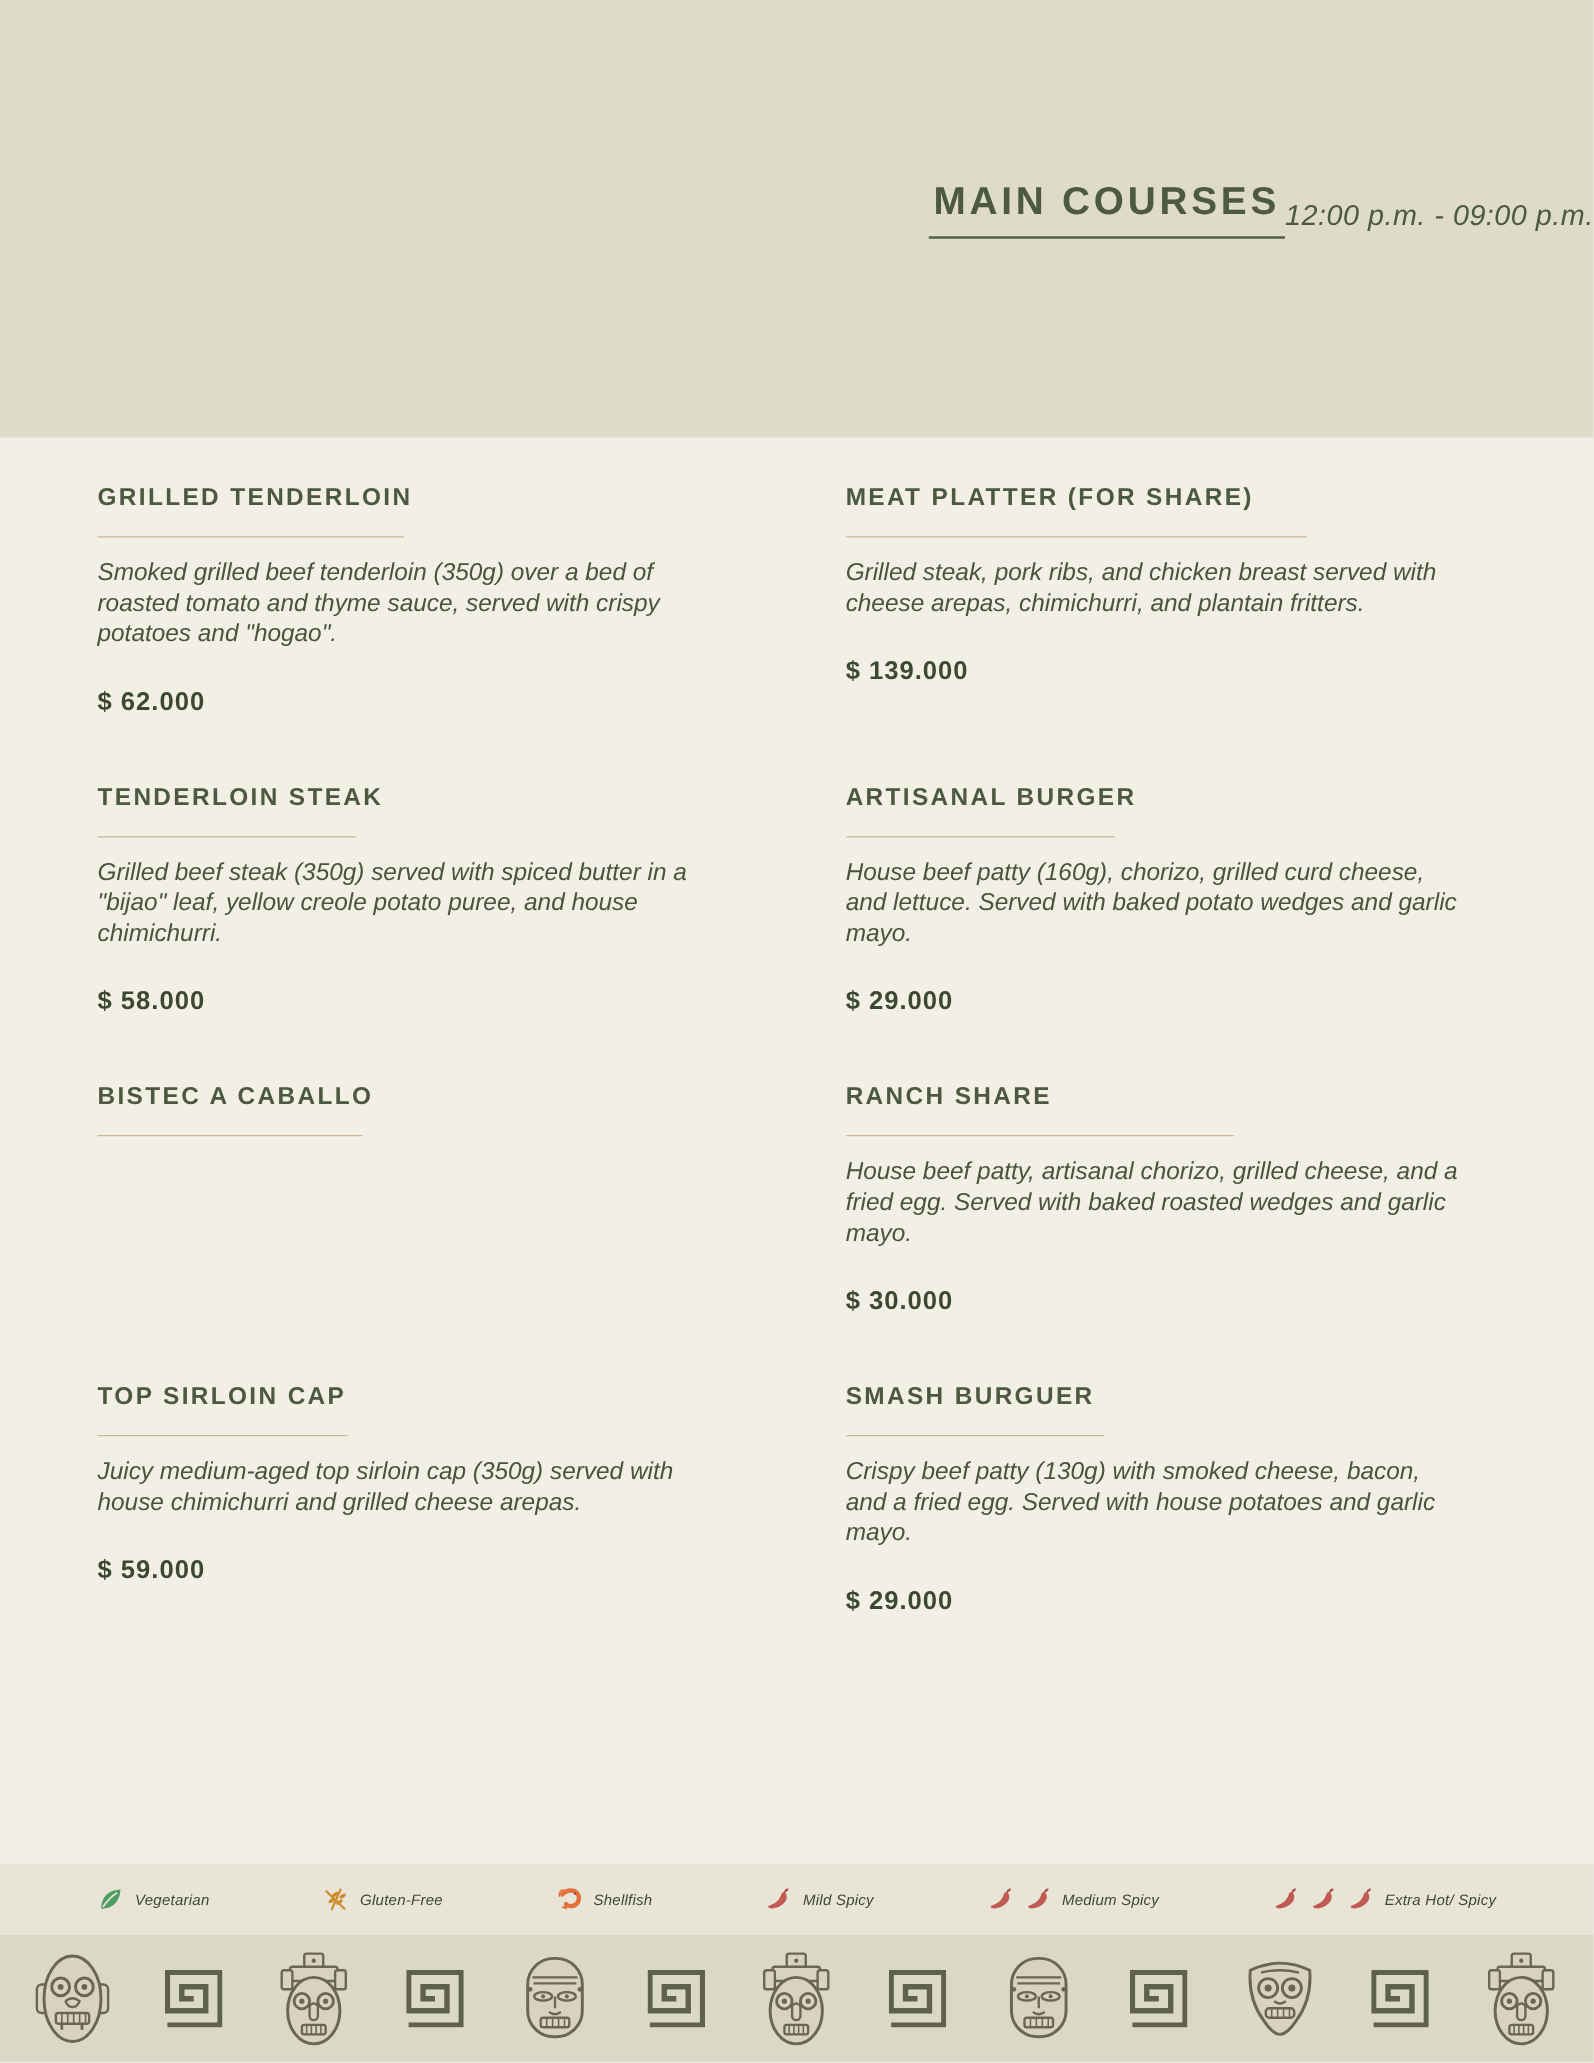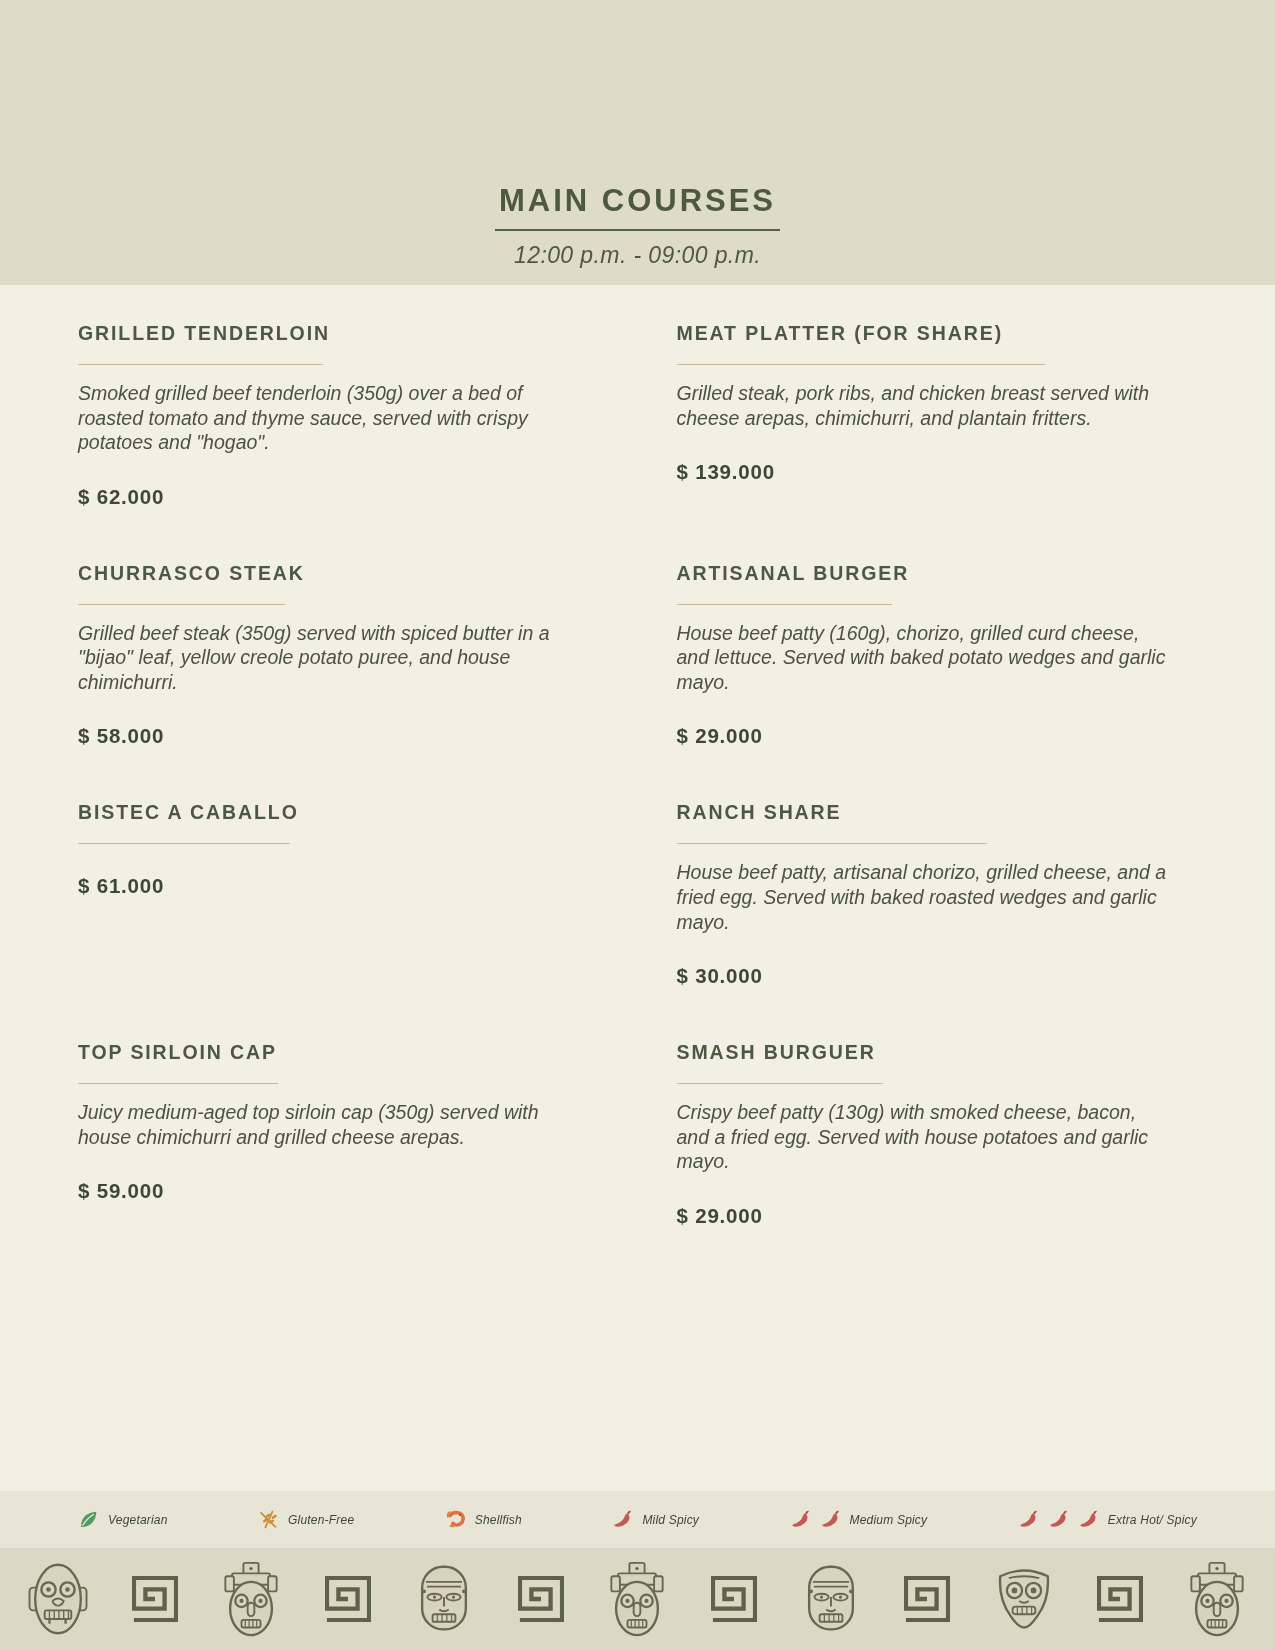--- a/index.html
+++ b/index.html
@@ -2,22 +2,22 @@
 <html><head>
 <meta charset="utf-8">
 <style>
   html,body{margin:0;padding:0;background:#f2efe5;}
   .page{
     position:relative;width:1275px;height:1650px;overflow:hidden;
     background:#f2efe5;font-family:"Liberation Sans",sans-serif;color:#49533e;
   }
   
   .header-band{
-    height:285px;background:#dedbc8;
-    display:flex;flex-direction:column;justify-content:flex-end;align-items:center;
+    height:350px;background:#dedbc8;
+    display:flex;justify-content:flex-end;align-items:center;
     padding-bottom:16px;box-sizing:border-box;
   }
   .title-wrap{
     display:inline-block;border-bottom:2px solid #55604a;padding:0 4px 10px;
     text-align:center;
   }
   .page-title{
     margin:0;font-size:31px;font-weight:bold;letter-spacing:3px;color:#4e5a3e;
   }
   .hours{
@@ -176,37 +176,36 @@
       </div>
 
       <div class="menu-item">
         <h3 class="dish-name">MEAT PLATTER (FOR SHARE)</h3>
         <div class="rule"></div>
         <p class="dish-desc">Grilled steak, pork ribs, and chicken breast served with cheese arepas, chimichurri, and plantain fritters.</p>
         <div class="dish-price">$ 139.000</div>
       </div>
 
       <div class="menu-item">
-        <h3 class="dish-name">CHURRASCO STEAK</h3>
+        <h3 class="dish-name">TENDERLOIN STEAK</h3>
         <div class="rule"></div>
         <p class="dish-desc">Grilled beef steak (350g) served with spiced butter in a "bijao" leaf, yellow creole potato puree, and house chimichurri.</p>
         <div class="dish-price">$ 58.000</div>
       </div>
 
       <div class="menu-item">
         <h3 class="dish-name">ARTISANAL BURGER</h3>
         <div class="rule"></div>
         <p class="dish-desc">House beef patty (160g), chorizo, grilled curd cheese, and lettuce. Served with baked potato wedges and garlic mayo.</p>
         <div class="dish-price">$ 29.000</div>
       </div>
 
       <div class="menu-item">
         <h3 class="dish-name">BISTEC A CABALLO</h3>
         <div class="rule"></div>
-        <div class="dish-price">$ 61.000</div>
       </div>
 
       <div class="menu-item">
         <h3 class="dish-name">RANCH SHARE</h3>
         <div class="rule"></div>
         <p class="dish-desc">House beef patty, artisanal chorizo, grilled cheese, and a fried egg. Served with baked roasted wedges and garlic mayo.</p>
         <div class="dish-price">$ 30.000</div>
       </div>
 
       <div class="menu-item">

